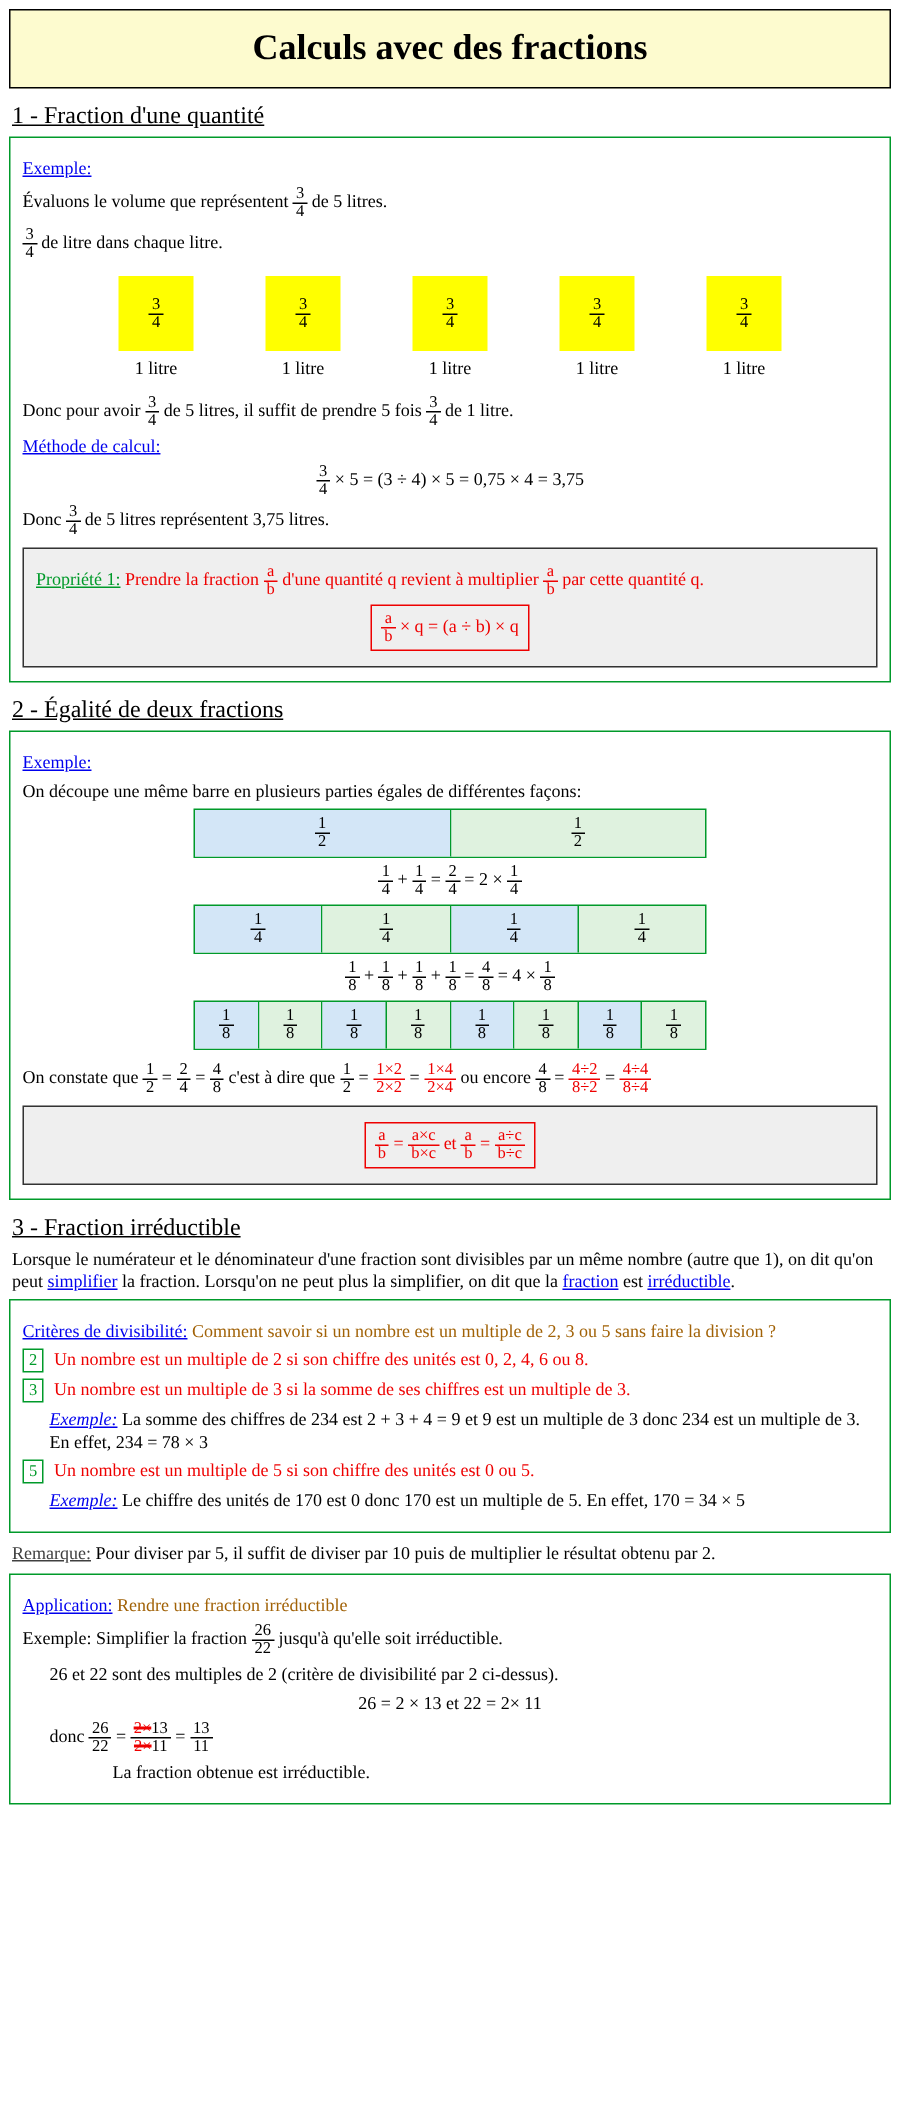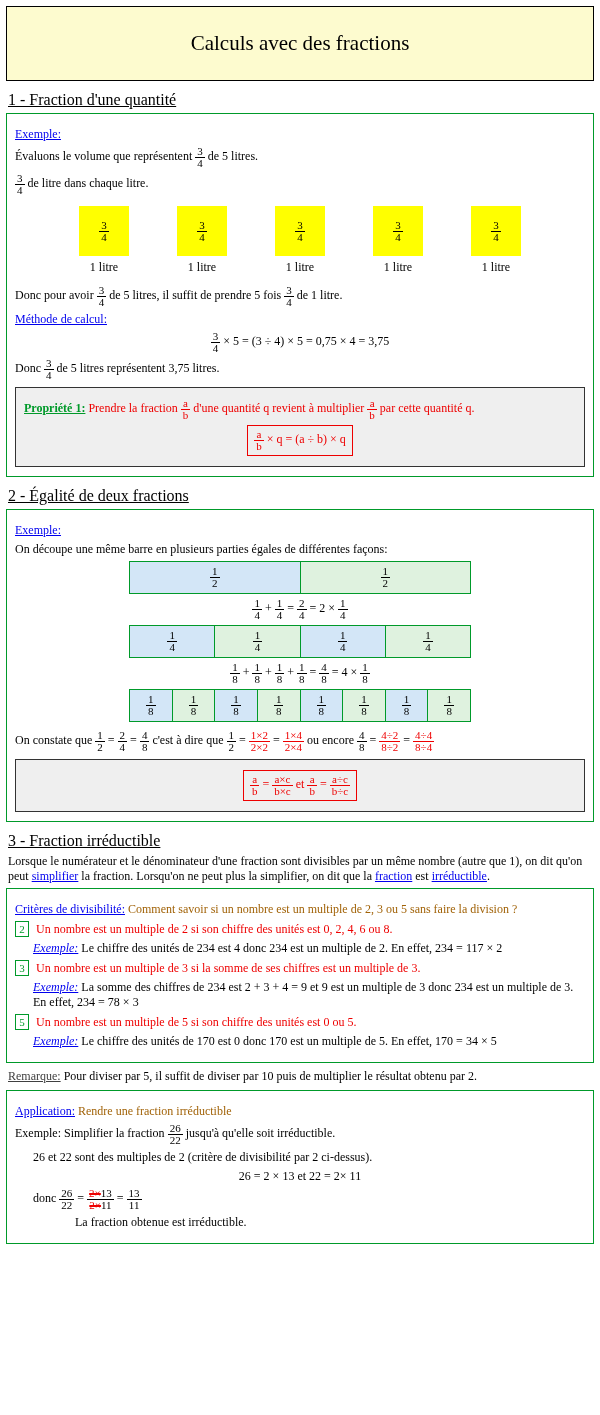--- a/index.html
+++ b/index.html
@@ -11,43 +11,43 @@
   width: 600px;
 }
 .title-box {
   background: #fdfbcf;
   border: 1px solid #000;
   text-align: center;
   padding: 8px;
   margin: 6px;
 }
 .title-box h1 {
-  margin: 16px;
-  font-size: 21px;
-  font-weight: normal;
+  margin: 4px;
+  font-size: 24px;
+  font-weight: bold;
 }
 .section-heading {
   text-decoration: underline;
   margin: 10px 8px 4px 8px;
   font-size: 16px;
 }
 .box {
   border: 1px solid #009a2a;
   margin: 4px 6px;
   padding: 9px 8px;
 }
 .box-grey {
   background: #efefef;
   border: 1px solid #333;
   margin: 4px 6px;
   padding: 6px 8px;
 }
 .blue { color: #a16207; }
 .blue-u { color: #0000ee; text-decoration: underline; }
-.green-u { color: #009a2a; text-decoration: underline; font-weight: bold; }
+.green-u { color: #009a2a; text-decoration: underline; font-weight: normal; }
 .red { color: #ee0000; }
 .remark { color: #404040; text-decoration: underline; margin-top: 12px; }
 .frac {
   display: inline-block;
   vertical-align: middle;
   text-align: center;
   line-height: 1;
   font-size: 11px;
 }
 .frac .num {
@@ -277,21 +277,20 @@
 <div class="section-heading">3 - Fraction irréductible</div>
 
 <p style="margin:4px 8px;">
   <span>Lorsque le numérateur et le dénominateur d'une fraction sont divisibles par un même nombre (autre que 1), on dit qu'on peut </span><span class="blue-u">simplifier</span><span> la fraction. Lorsqu'on ne peut plus la simplifier, on dit que la </span><span class="blue-u">fraction</span><span> est </span><span class="blue-u">irréductible</span><span>.</span>
 </p>
 
 <div class="box">
   <p><span class="blue-u">Critères de divisibilité:</span><span class="blue"> Comment savoir si un nombre est un multiple de 2, 3 ou 5 sans faire la division ?</span></p>
 
   <p><span class="critnum">2</span><span class="red"> Un nombre est un multiple de 2 si son chiffre des unités est 0, 2, 4, 6 ou 8.</span></p>
-  <p class="indent"><span class="blue-u" style="font-style:italic;">Exemple:</span><span> Le chiffre des unités de 234 est 4 donc 234 est un multiple de 2. En effet, 234 = 117 × 2</span></p>
 
   <p><span class="critnum">3</span><span class="red"> Un nombre est un multiple de 3 si la somme de ses chiffres est un multiple de 3.</span></p>
   <p class="indent"><span class="blue-u" style="font-style:italic;">Exemple:</span><span> La somme des chiffres de 234 est 2 + 3 + 4 = 9 et 9 est un multiple de 3 donc 234 est un multiple de 3. En effet, 234 =  78 × 3</span></p>
 
   <p><span class="critnum">5</span><span class="red"> Un nombre est un multiple de 5 si son chiffre des unités est 0 ou 5.</span></p>
   <p class="indent"><span class="blue-u" style="font-style:italic;">Exemple:</span><span> Le chiffre des unités de 170 est 0 donc 170 est un multiple de 5. En effet, 170 = 34 × 5</span></p>
 </div>
 
 <p style="margin:6px 8px;">
   <span class="remark">Remarque:</span><span> Pour diviser par 5, il suffit de diviser par 10 puis de  multiplier le résultat obtenu par 2.</span>

